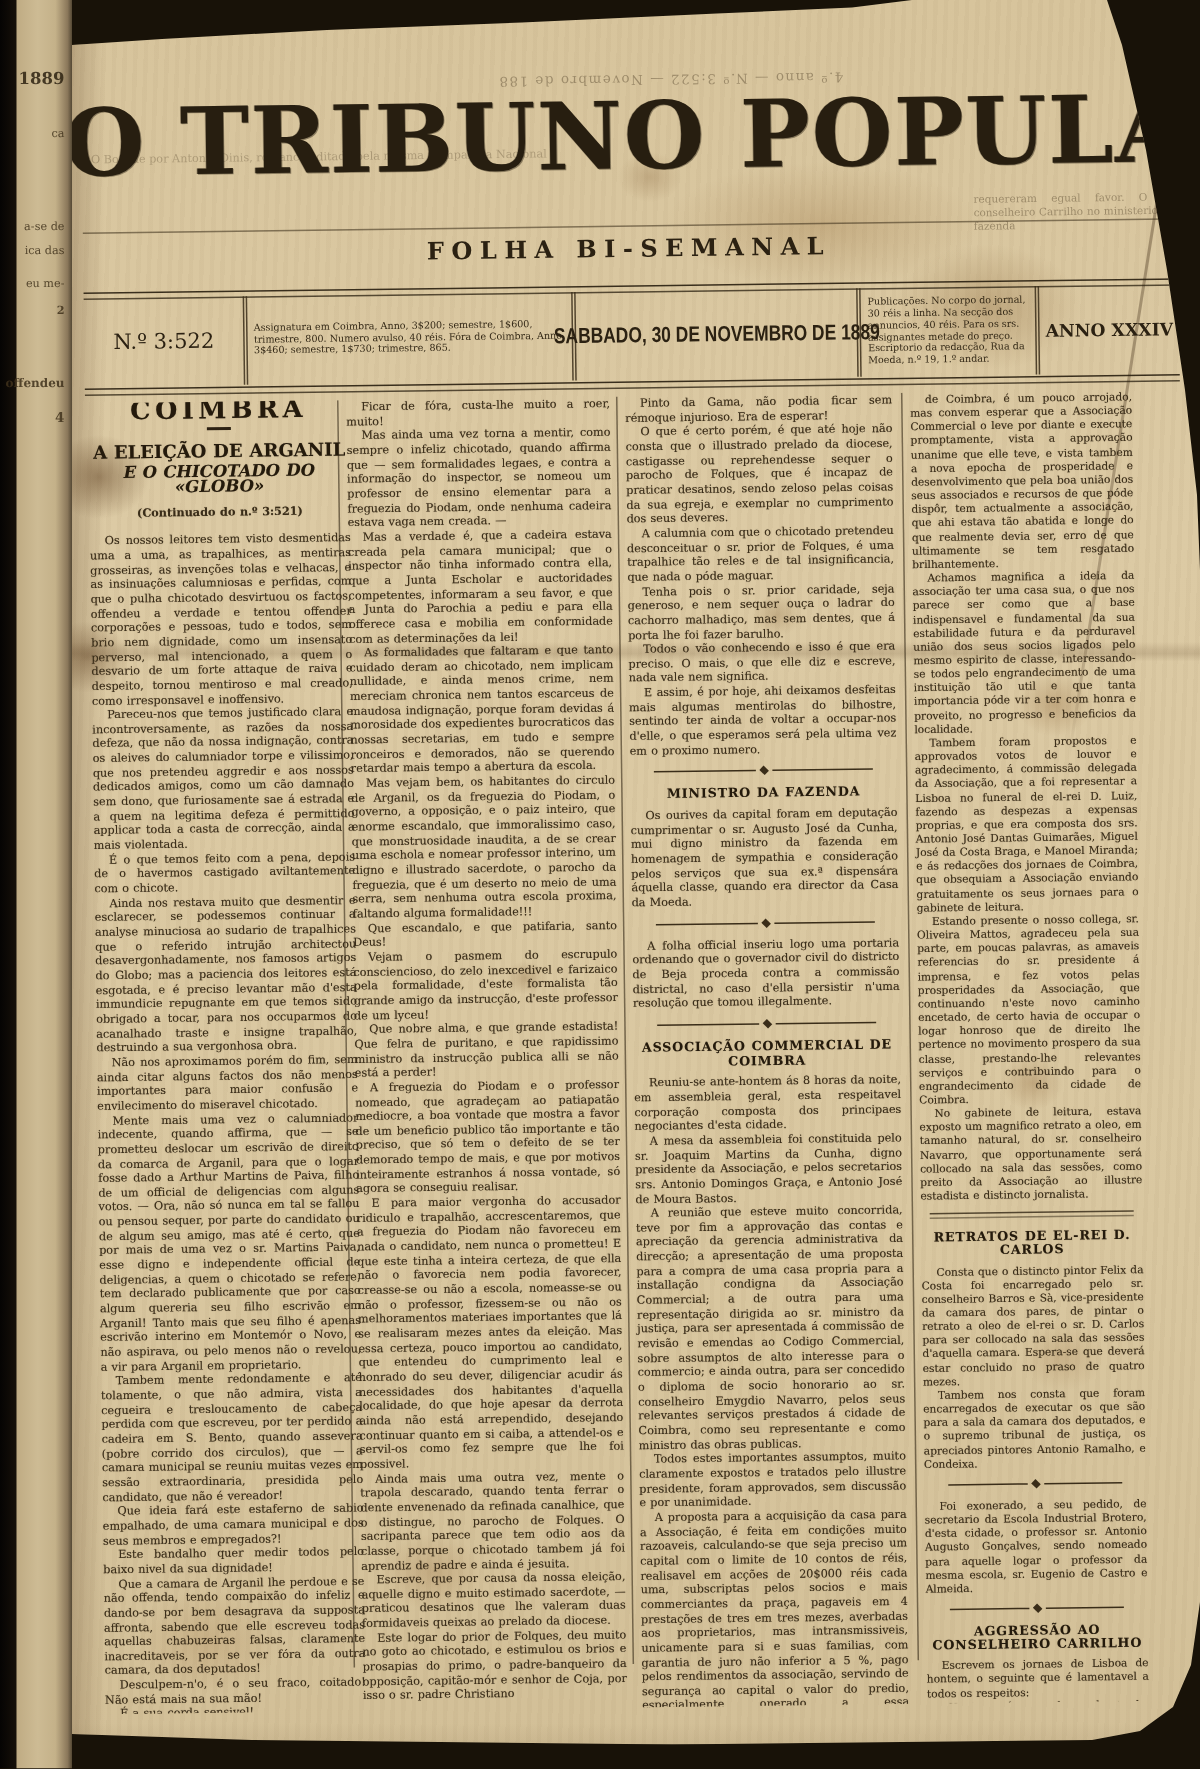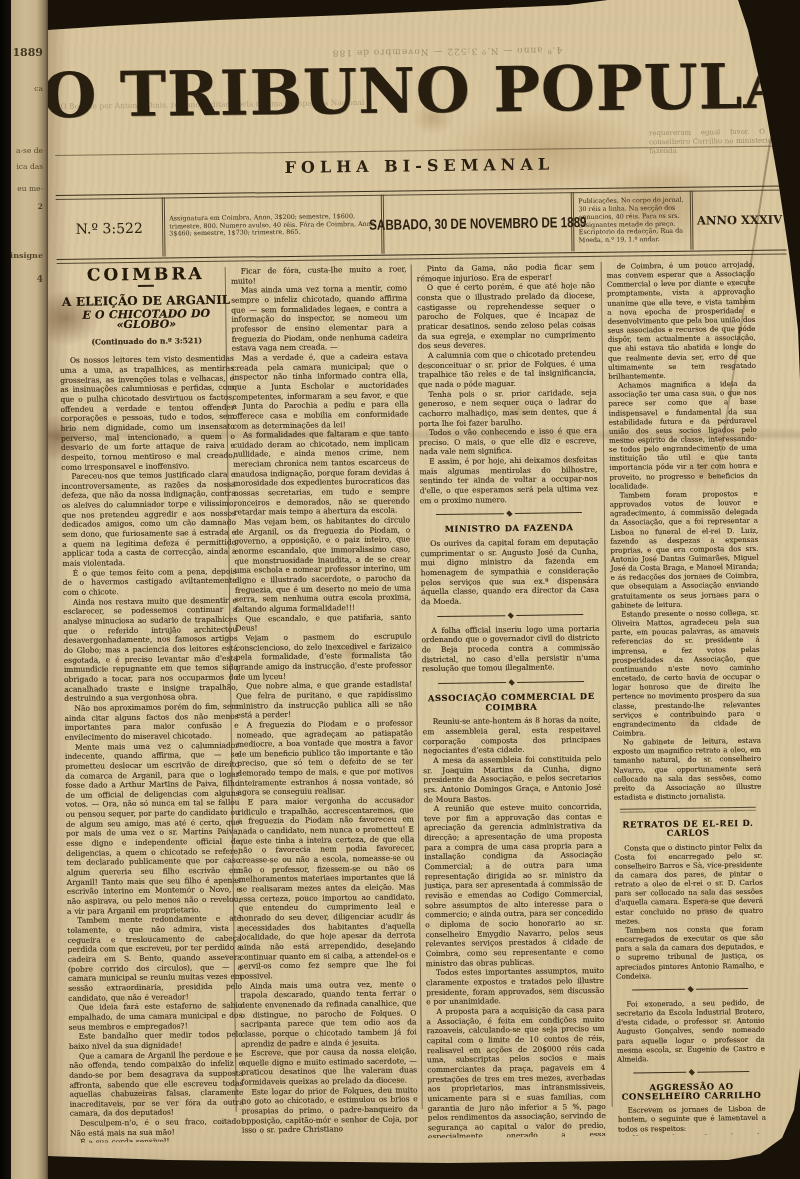--- a/index.html
+++ b/index.html
@@ -107,21 +107,21 @@
 
 <div class="spine"></div>
 
 <div class="sidepage">
   <span class="frag f0">1889</span>
   <span class="frag f1">ca</span>
   <span class="frag f2">a-se de</span>
   <span class="frag f3">ica das</span>
   <span class="frag f4">eu me-</span>
   <span class="frag f5">2</span>
-  <span class="frag f6">insigne</span>
+  <span class="frag f6">offendeu</span>
   <span class="frag f7">4</span>
 </div>
 
 <div class="paper">
   <div class="crease-d"></div>
   <div class="crease-h"></div>
 
   <div class="content">
 
     <div class="ghost g-top">4.º anno — N.º 3:522 — Novembro de 188</div>

